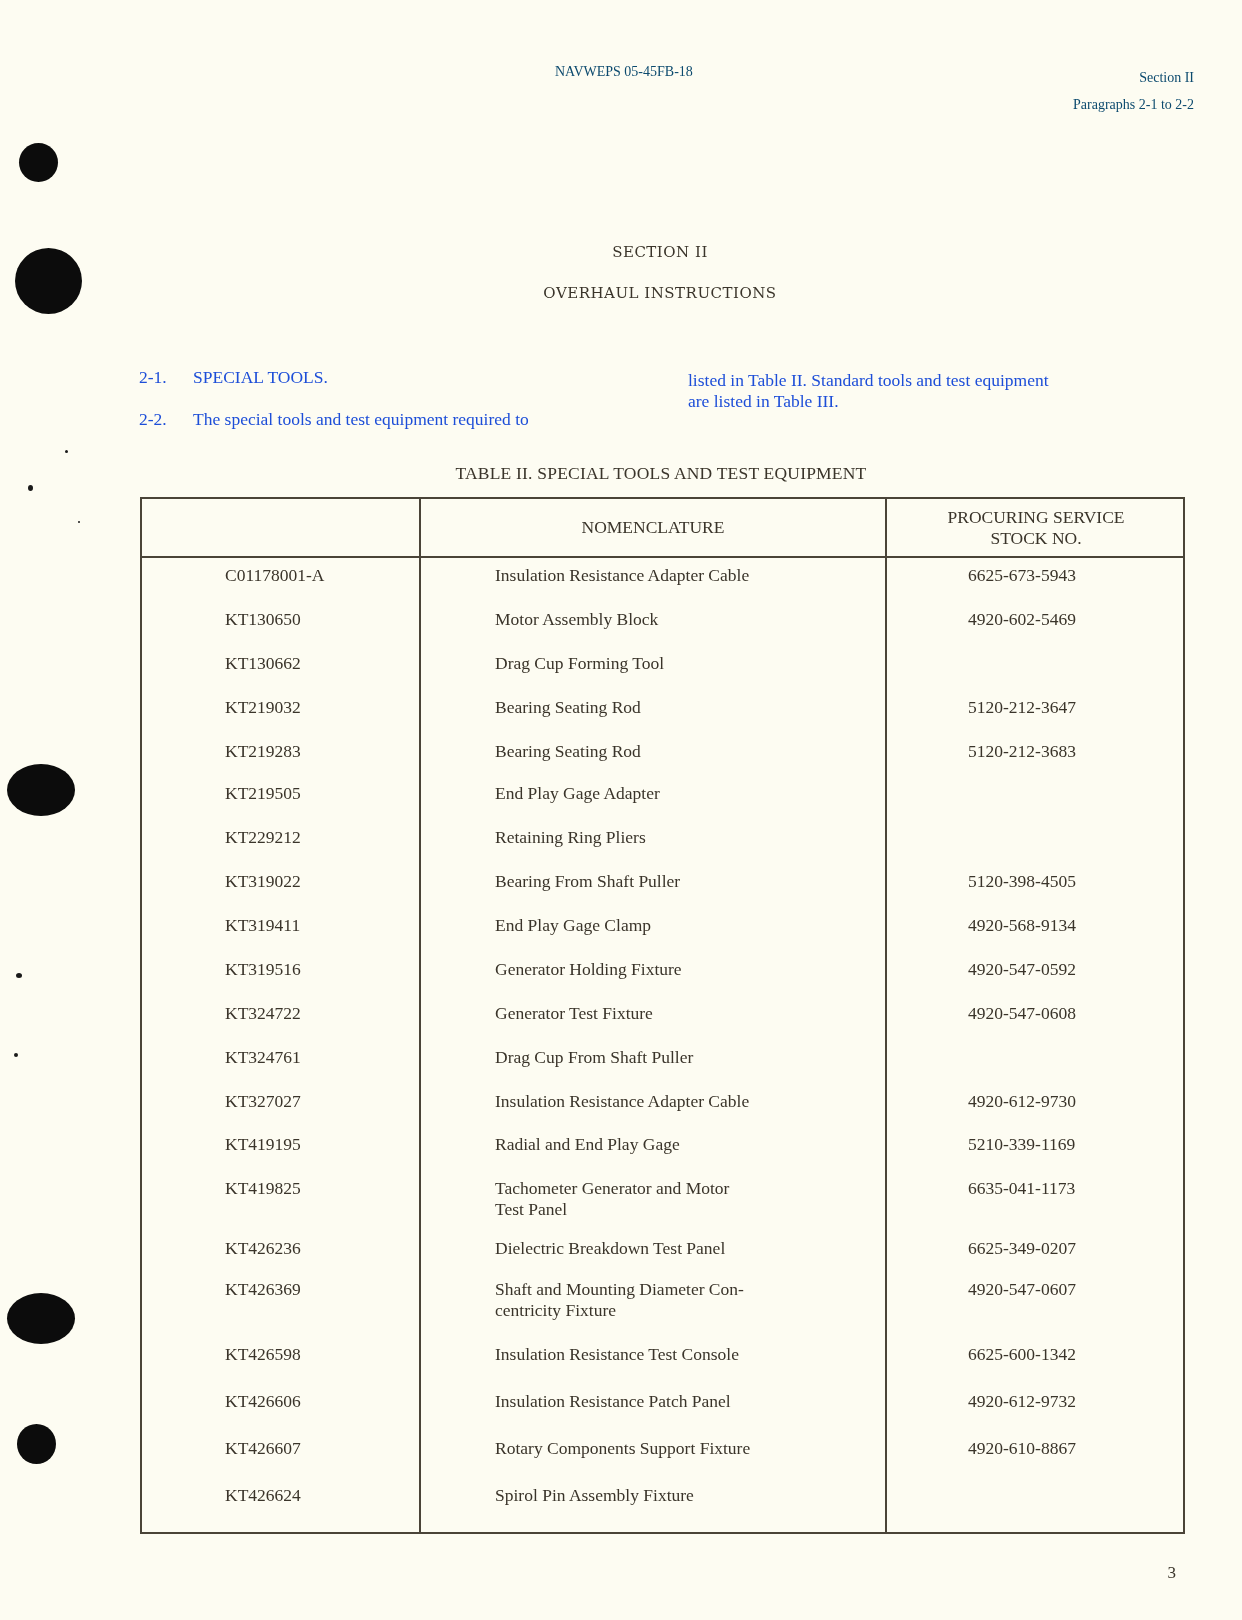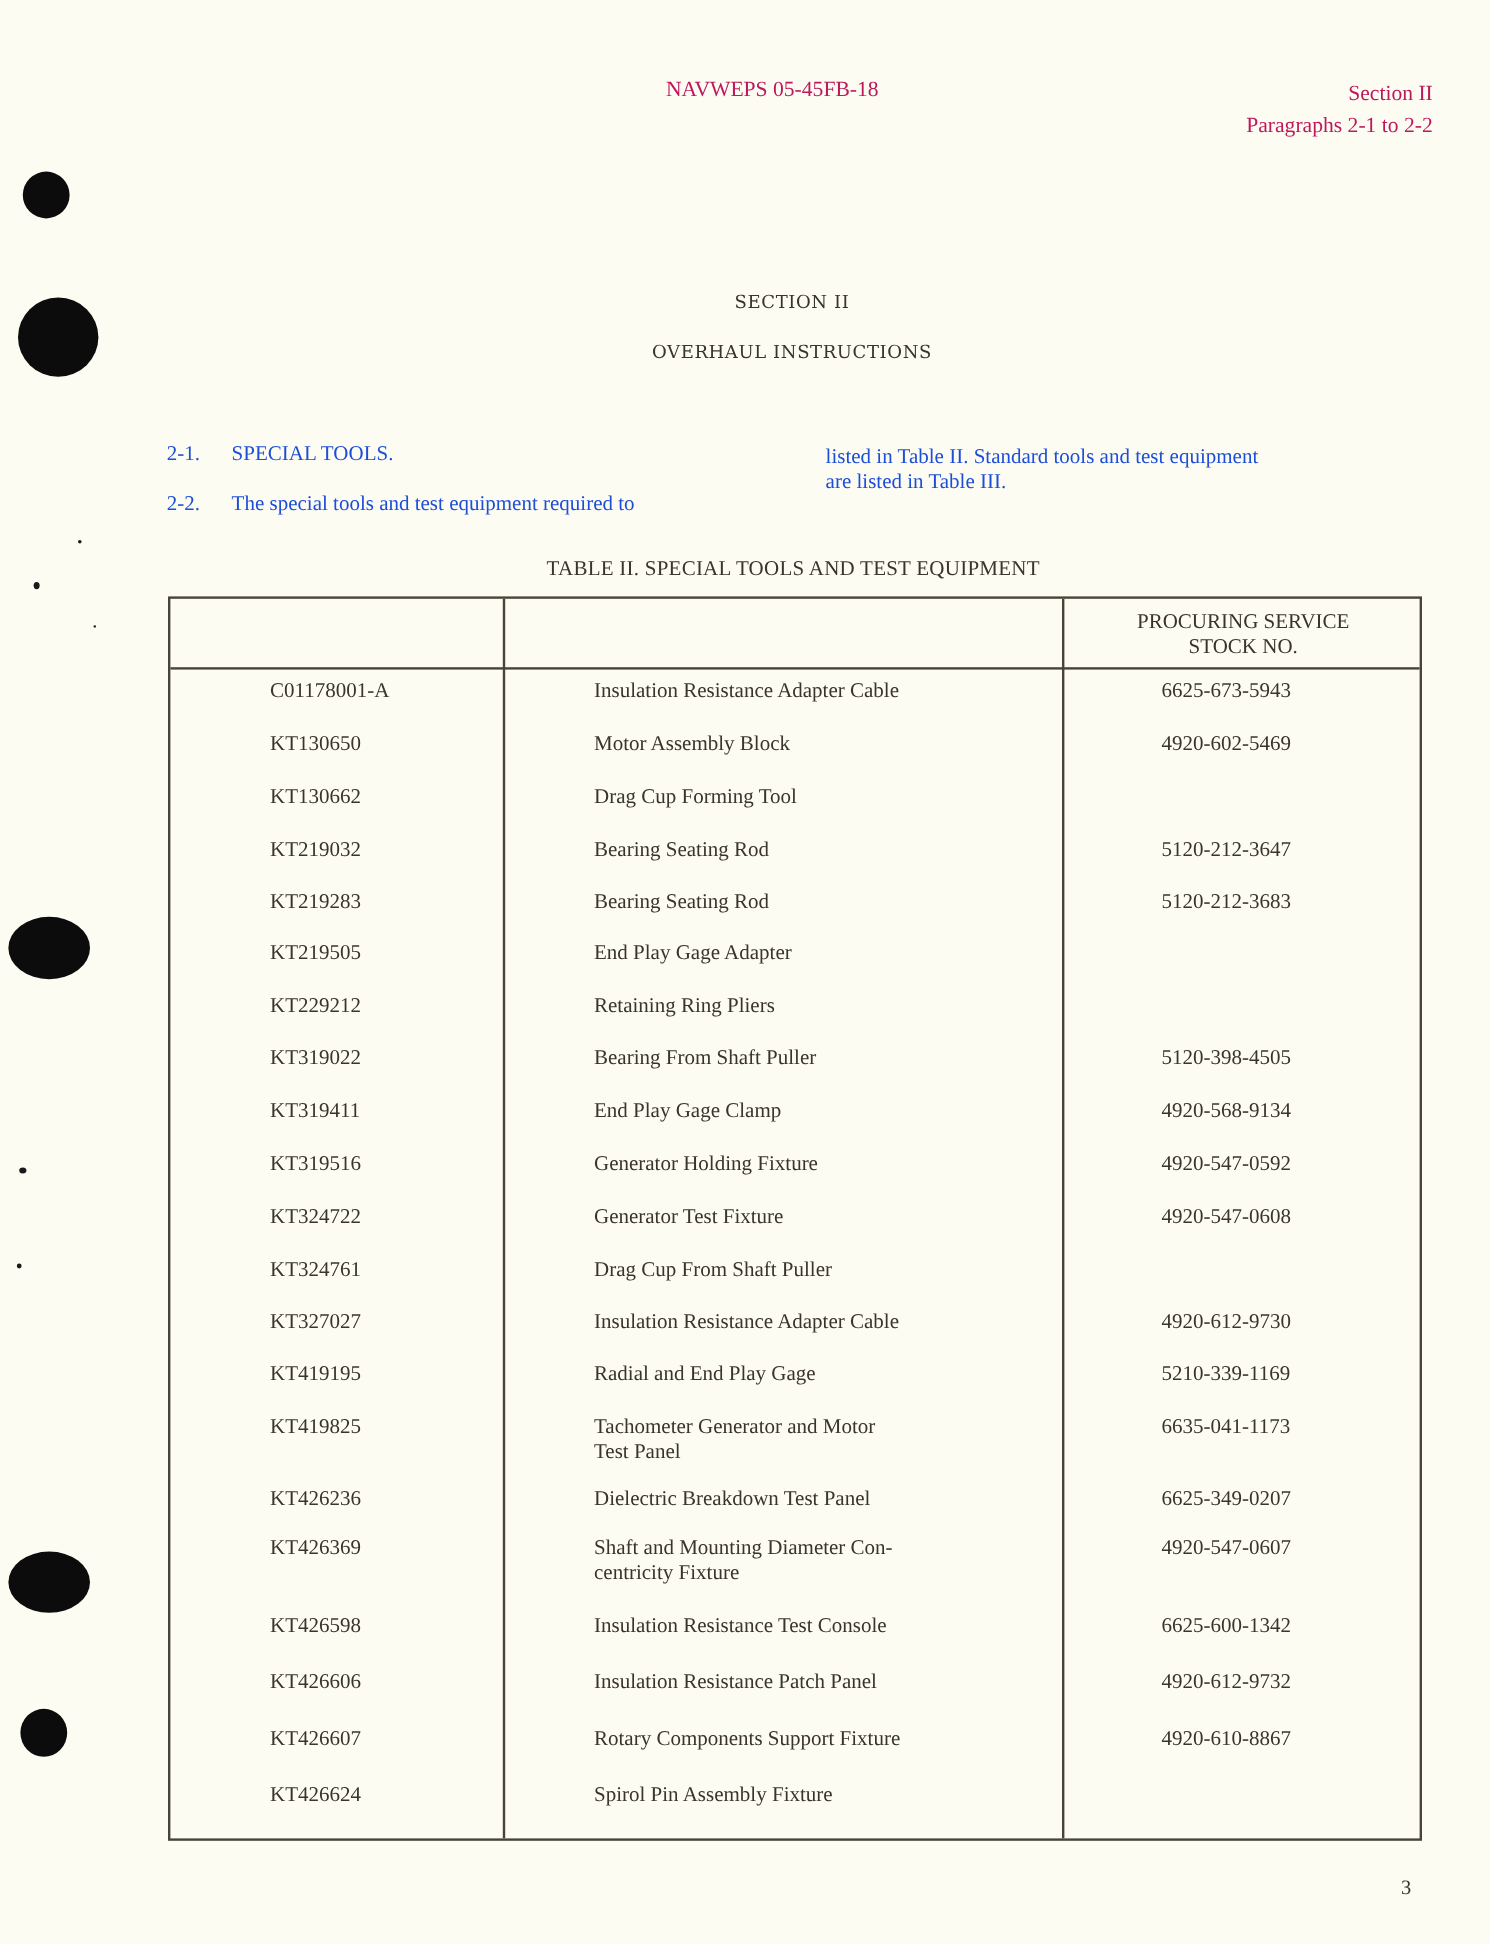--- a/index.html
+++ b/index.html
@@ -21,22 +21,22 @@
       border-radius: 50%;
     }
     .speck {
       position: absolute;
       background: #1a1a1a;
       border-radius: 50%;
     }
     .hdr {
       position: absolute;
       font-family: "Liberation Serif", "DejaVu Serif", serif;
-      font-size: 18px;
-      color: #be185d;
+      font-size: 14px;
+      color: #0c4a6e;
       white-space: nowrap;
     }
     .hdr-left { left: 555px; top: 64px; }
     .hdr-right { right: 48px; top: 64px; text-align: right; line-height: 27px; }
     .title {
       position: absolute;
       left: 0; width: 1320px;
       text-align: center;
       font-family: "DejaVu Serif", serif;
       font-size: 15px;
@@ -163,20 +163,21 @@
   <span>are listed in Table III.</span>
 </div>
 
 <div class="table-caption">TABLE II.  SPECIAL TOOLS AND TEST EQUIPMENT</div>
 
 <div class="table-frame">
   <div class="vline vline1"></div>
   <div class="vline vline2"></div>
   <div class="hline"></div>
 
+  <div class="th th-nom">NOMENCLATURE</div>
   <div class="th th-stock">
     <div>
       <div>PROCURING SERVICE</div>
       <div>STOCK NO.</div>
     </div>
   </div>
 
   <div class="rows">
     <div class="row" style="top:66px;">
       <span class="cell-part">C01178001-A</span>

